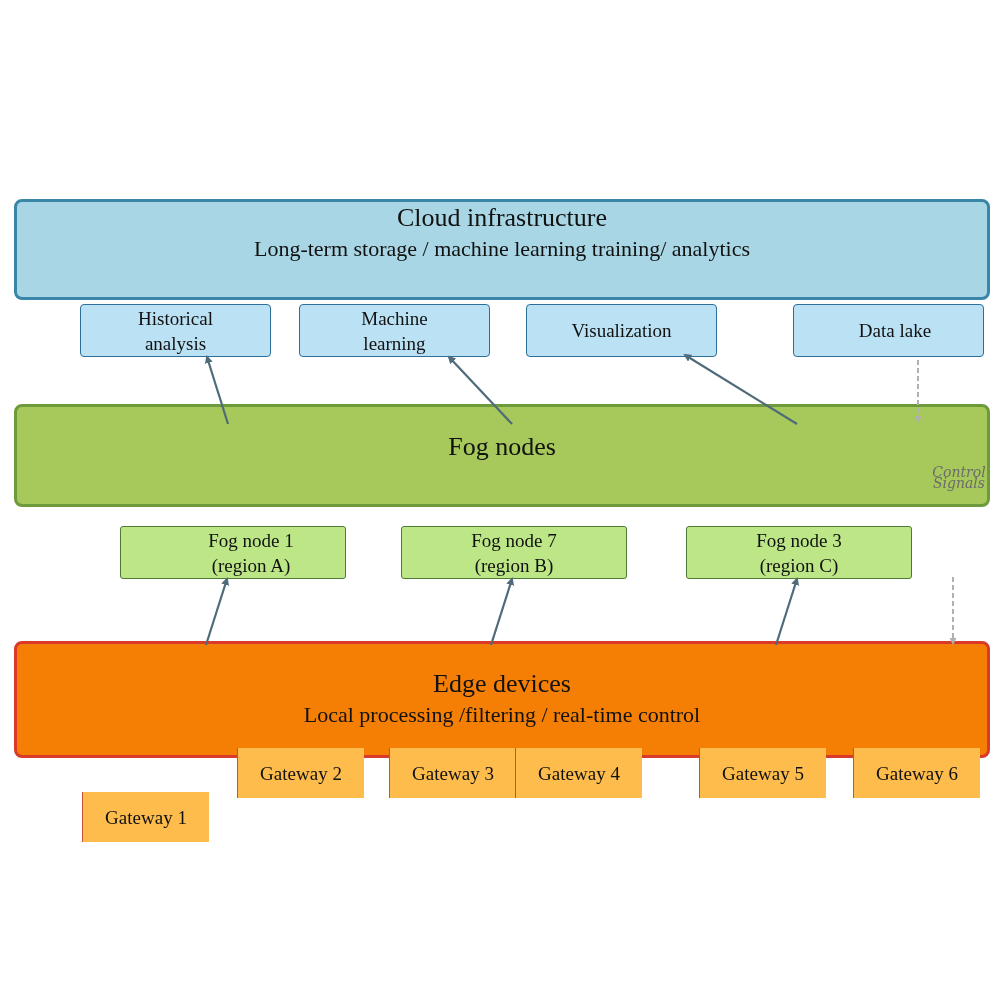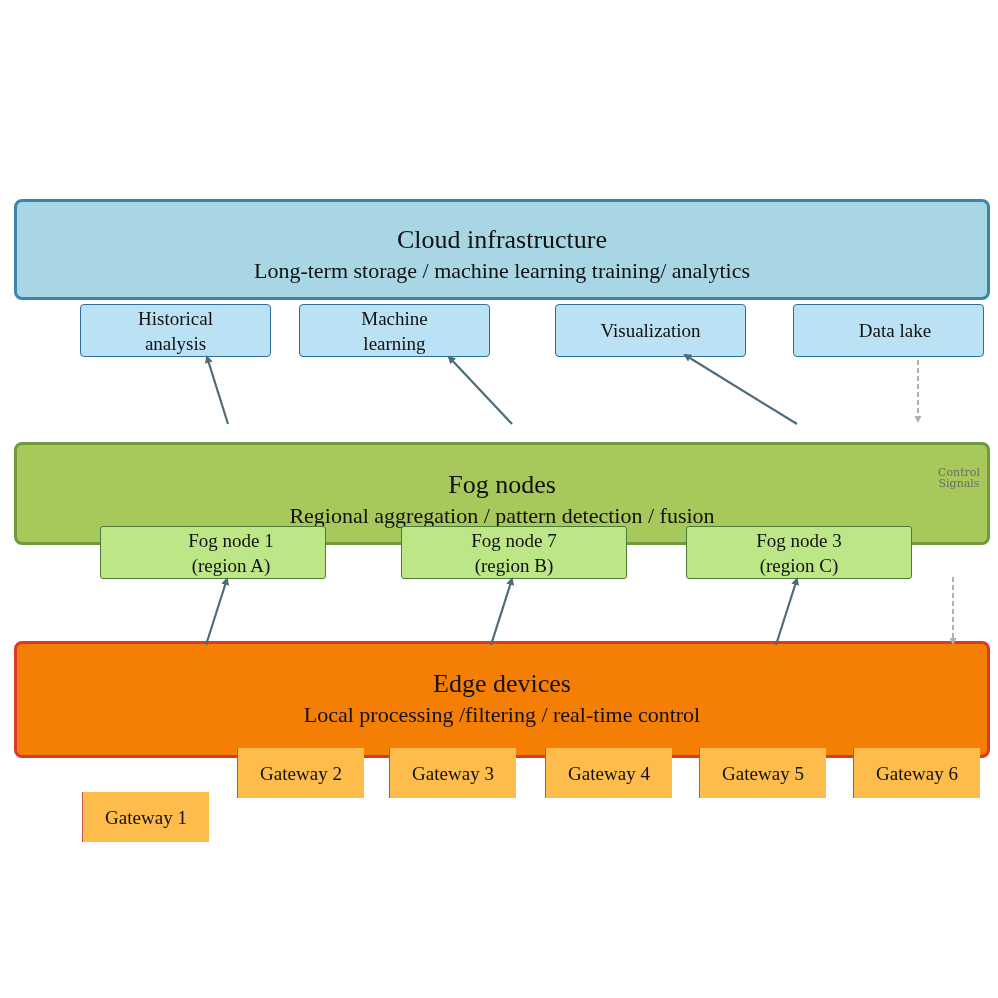--- a/index.html
+++ b/index.html
@@ -1,65 +1,64 @@
 <!DOCTYPE html>
 <html><head>
 <meta charset="utf-8">
 <style>
   html, body { margin: 0; padding: 0; background: #ffffff; }
   body { width: 998px; height: 998px; position: relative; overflow: hidden;
          font-family: "Liberation Serif", "DejaVu Serif", serif; color: #111; }
   .layer { position: absolute; box-sizing: border-box; border-radius: 8px; text-align: center; }
   .layer .title { display: block; font-size: 26px; line-height: 32px; }
   .layer .subtitle { display: block; font-size: 22px; line-height: 30px; }
-  #cloud { left: 14px; top: 199px; width: 976px; height: 101px; background: #a9d6e5; border: 3px solid #3a86a8; padding-top: 22px; }
-  #fog { left: 14px; top: 442px; width: 976px; height: 103px; background: #a7c85a; border: 3px solid #6f9a3c; padding-top: 24px; }
+  #cloud { left: 14px; top: 199px; width: 976px; height: 101px; background: #a9d6e5; border: 3px solid #3a86a8; }
+  #fog { left: 14px; top: 404px; width: 976px; height: 103px; background: #a7c85a; border: 3px solid #6f9a3c; padding-top: 24px; }
   #edge { left: 14px; top: 641px; width: 976px; height: 117px; background: #f57f05; border: 3px solid #d93a2a; padding-top: 24px; }
   .box { position: absolute; box-sizing: border-box; text-align: center; font-size: 19px; line-height: 25px;
          display: flex; align-items: center; justify-content: center; }
   .cloud-box { background: #bbe1f4; border: 1.5px solid #2d6f99; border-radius: 4px; height: 53px; top: 304px; width: 191px; }
   .fog-box { background: #bde787; border: 1.5px solid #4d7a34; border-radius: 3px; height: 53px; top: 526px; width: 226px; }
   .gw-box { background: #fdbc4b; border-left: 1.5px solid #c9503c; height: 50px; top: 748px; width: 127px; }
   .ctrl { position: absolute; left: 930px; top: 467px; width: 58px; text-align: center;
-          font-family: "DejaVu Serif", serif; font-size: 11px; line-height: 11px; color: #6b6b6b; }
+          font-family: "DejaVu Serif", serif; font-style: italic; font-size: 14px; line-height: 11px; color: #6b6b6b; }
   svg#arrows { position: absolute; left: 0; top: 0; width: 998px; height: 998px; pointer-events: none; }
 </style>
 </head>
 <body>
 
 <div id="cloud" class="layer">
   <span class="title">Cloud infrastructure</span>
   <span class="subtitle">Long-term storage / machine learning training/ analytics</span>
 </div>
 
 <div class="box cloud-box" style="left:80px;">
   <div><span>Historical</span><br>
   <span>analysis</span></div>
 </div>
 <div class="box cloud-box" style="left:299px;">
   <div><span>Machine</span><br>
   <span>learning</span></div>
 </div>
-<div class="box cloud-box" style="left:555px;font-family:Liberation Serif, serif;">
+<div class="box cloud-box" style="left:526px;font-family:Liberation Serif, serif;">
   <span>Visualization</span>
 </div>
 <div class="box cloud-box" style="left:793px;padding-left:13px;">
   <span>Data lake</span>
 </div>
 
 <div id="fog" class="layer">
   <span class="title">Fog nodes</span>
-  <span class="subtitle">Regional aggregation / pattern detection / fusion</span>
 </div>
 <div class="ctrl">
   <span>Control</span><br>
   <span>Signals</span>
 </div>
 
-<div class="box fog-box" style="left:100px;padding-left:36px;">
+<div class="box fog-box" style="left:120px;padding-left:36px;">
   <div><span>Fog node 1</span><br>
   <span>(region A)</span></div>
 </div>
 <div class="box fog-box" style="left:401px;">
   <div><span>Fog node 7</span><br>
   <span>(region B)</span></div>
 </div>
 <div class="box fog-box" style="left:686px;">
   <div><span>Fog node 3</span><br>
   <span>(region C)</span></div>
@@ -72,21 +71,21 @@
 
 <div class="box gw-box" style="left:82px;margin-top:44px;">
   <span>Gateway 1</span>
 </div>
 <div class="box gw-box" style="left:237px;">
   <span>Gateway 2</span>
 </div>
 <div class="box gw-box" style="left:389px;">
   <span>Gateway 3</span>
 </div>
-<div class="box gw-box" style="left:545px;justify-content:center;">
+<div class="box gw-box" style="left:515px;justify-content:center;">
   <span>Gateway 4</span>
 </div>
 <div class="box gw-box" style="left:699px;">
   <span>Gateway 5</span>
 </div>
 <div class="box gw-box" style="left:853px;">
   <span>Gateway 6</span>
 </div>
 
 <svg id="arrows" viewBox="0 0 998 998">

